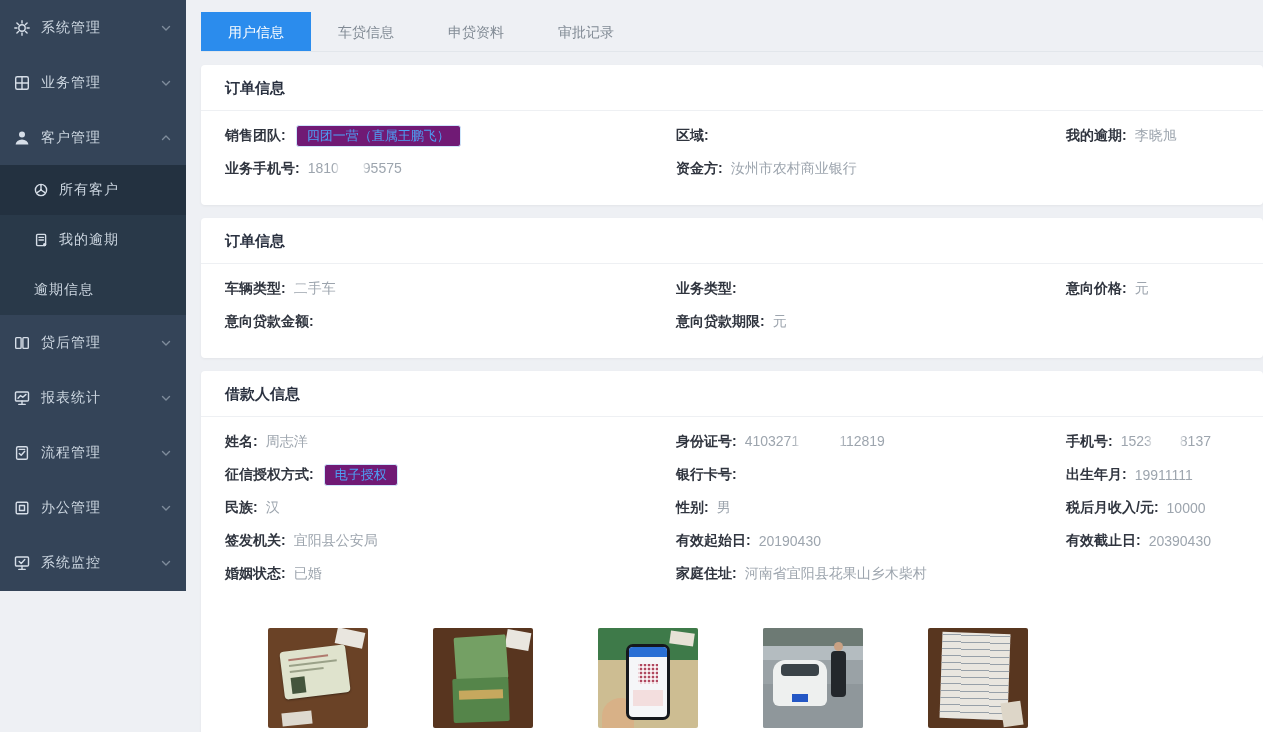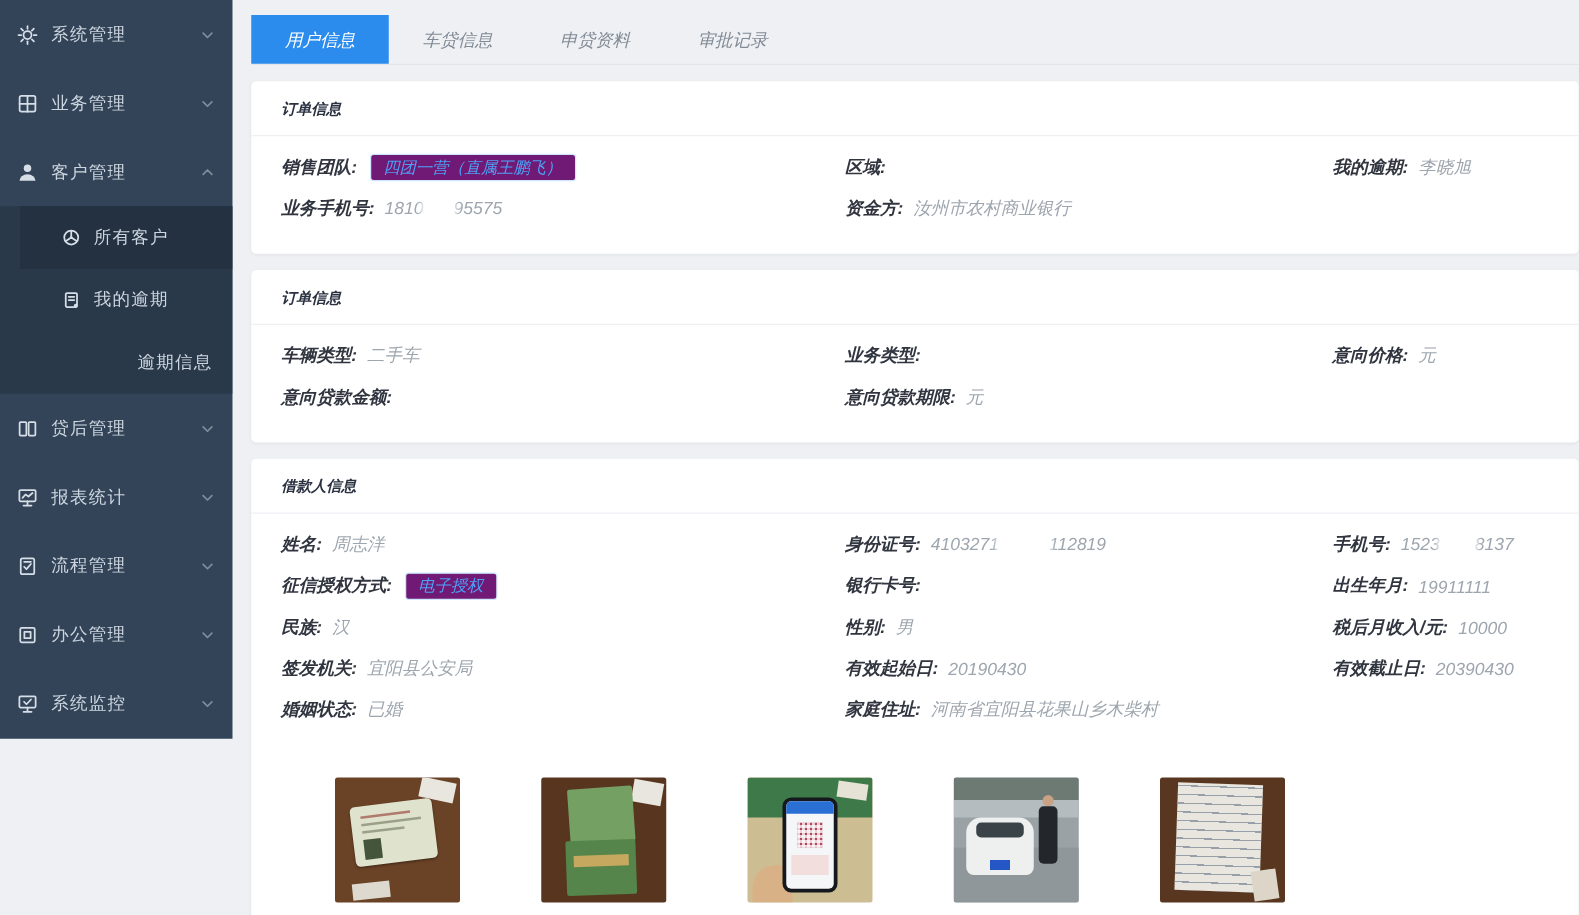--- a/index.html
+++ b/index.html
@@ -14,42 +14,42 @@
   .side-item {
     height:55px; display:flex; align-items:center; padding-left:13px;
     color:#ccd6e0; cursor:pointer; position:relative; white-space:nowrap;
   }
   .side-item .sicon { width:18px; height:18px; color:#d6dee8; flex:0 0 18px; }
   .side-item .sicon svg { width:18px; height:18px; display:block; }
   .side-item .slabel { margin-left:10px; font-size:14px; letter-spacing:1px; }
   .side-item .chev { position:absolute; right:14px; top:50%; transform:translateY(-50%); width:12px; height:12px; color:#7e8c9b; }
   .side-item .chev svg { width:12px; height:12px; display:block; }
   .side-sub { background:#293949; }
-  .side-sub .side-item { height:50px; padding-left:33px;margin-left:16px; }
+  .side-sub .side-item { height:50px; padding-left:33px; }
   .side-sub .side-item .sicon { width:16px; height:16px; flex:0 0 16px; }
   .side-sub .side-item .sicon svg { width:16px; height:16px; }
-  .side-sub .side-item.noicon { padding-left:84px; }
+  .side-sub .side-item.noicon { padding-left:24px; }
   .side-sub .side-item.active { background:#233140; }
   
-  .main { flex:1; min-width:0; display:flex; flex-direction:column;font-style:italic; }
+  .main { flex:1; min-width:0; display:flex; flex-direction:column; }
   .tabbar {
     display:flex; margin:12px 0 0 15px; height:40px;
     border-bottom:1px solid #e2e6eb; align-items:stretch;
   }
   .tab {
     padding:0 27px; line-height:40px; font-size:14px; color:#828b95;
     cursor:pointer; white-space:nowrap;
   }
   .tab.active { background:#2b8ced; color:#ffffff; }
   .card {
     background:#fff; margin:13px 0 0 15px; border-radius:4px;
     box-shadow:0 1px 3px rgba(0,0,0,.05);
   }
   .card-title {
-    padding:14px 24px 12px; font-size:12px; font-weight:bold; color:#2a3140;
+    padding:14px 24px 12px; font-size:15px; font-weight:bold; color:#2a3140;
     border-bottom:1px solid #eef0f3;
   }
   .card-grid { padding:8px 24px 20px; }
   .frow { display:grid; grid-template-columns:451px 390px 1fr; height:33px; align-items:center; }
   .field { display:flex; align-items:center; min-width:0; white-space:nowrap; }
   .flabel { font-weight:bold; color:#30353f;text-align:right; }
   .fval { color:#9da5ae; margin-left:8px; }
   .tagval {
     margin-left:10px; background:#701a75; border:1px solid #cfe7fc; color:#4da0f5;
     font-size:13px; padding:2px 10px; border-radius:3px; line-height:16px;

